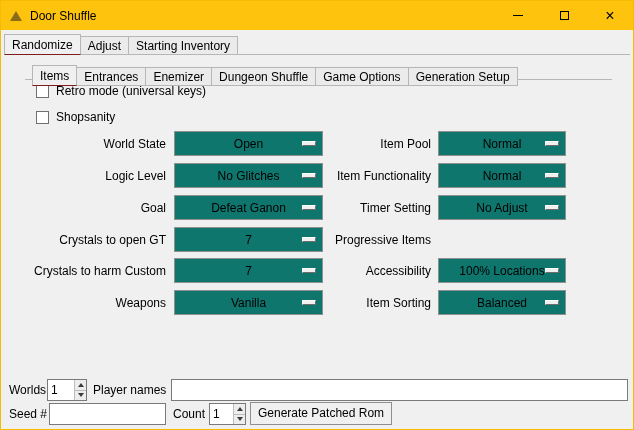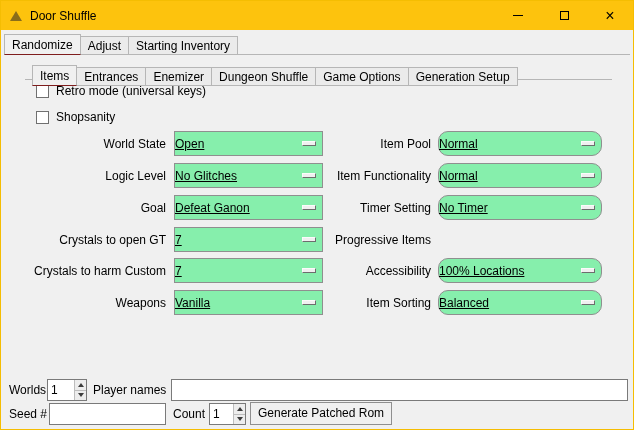--- a/index.html
+++ b/index.html
@@ -66,25 +66,25 @@
     border:1px solid #707070; flex:none;
   }
 
   
   .opt-row { position:absolute; left:0; width:100%; height:26px; }
   .opt-label { position:absolute; top:0; height:26px; line-height:26px; text-align:right; white-space:nowrap; }
   .opt-label.col-left  { left:0;   width:165px; }
   .opt-label.col-right { left:285px; width:145px; }
   .opt-btn {
     position:absolute; top:0; height:25px;
-    border:1px solid #8f8f8f; background:#86efac;
-    display:flex; align-items:center; justify-content:flex-start;text-decoration:underline;
+    border:1px solid #8f8f8f; background:#0f766e;
+    display:flex; align-items:center; justify-content:center;
   }
   .opt-btn.col-left  { left:173px; width:149px; }
-  .opt-btn.col-right { left:437px; width:164px;border-radius:10px; }
+  .opt-btn.col-right { left:437px; width:128px; }
   .menu-indicator {
     position:absolute; right:6px; top:9px;
     width:14px; height:5px; background:#f0f0f0;
     border-top:1px solid #fbfbfb; border-left:1px solid #fbfbfb;
     border-right:1px solid #6d6d6d; border-bottom:1px solid #6d6d6d;
   }
 
   
   .b-label { position:absolute; height:22px; line-height:22px; white-space:nowrap; }
   .text-input {
@@ -183,21 +183,21 @@
   </div>
 
   <div class="opt-row" style="top:194px">
     <div class="opt-label col-left">Goal</div>
     <div class="opt-btn col-left">
       <span>Defeat Ganon</span>
       <span class="menu-indicator"></span>
     </div>
     <div class="opt-label col-right">Timer Setting</div>
     <div class="opt-btn col-right">
-      <span>No Timer</span>
+      <span>No Adjust</span>
       <span class="menu-indicator"></span>
     </div>
   </div>
 
   <div class="opt-row" style="top:226px">
     <div class="opt-label col-left">Crystals to open GT</div>
     <div class="opt-btn col-left">
       <span>7</span>
       <span class="menu-indicator"></span>
     </div>

